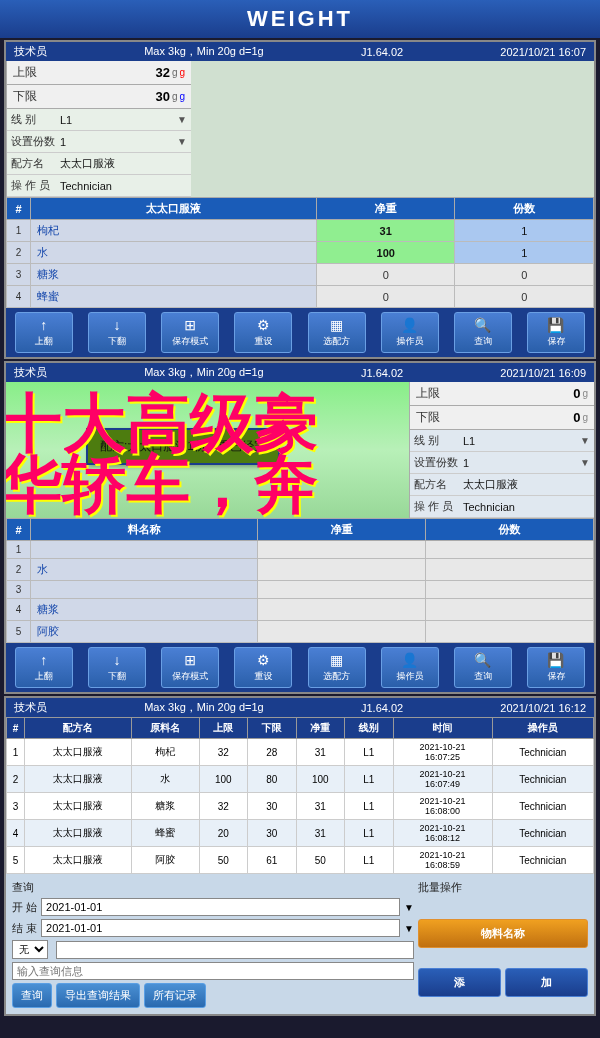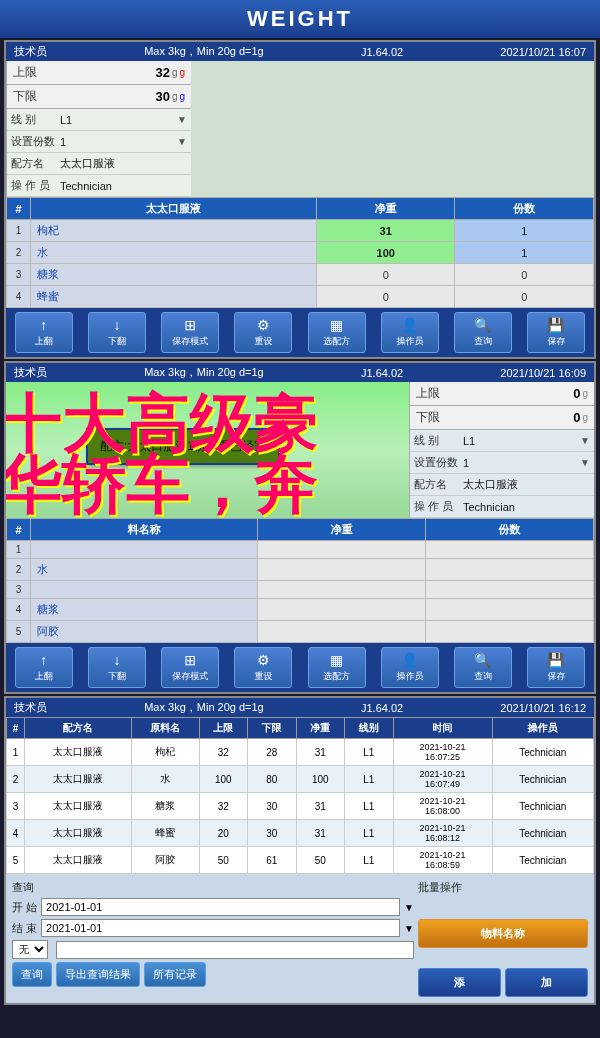--- a/index.html
+++ b/index.html
@@ -724,20 +724,23 @@
         <span class="form-label">结  束</span>
         <input class="form-input" type="text" value="2021-01-01" style="">
         <span style="font-size:10px; cursor:pointer;">▼</span>
       </div>
       <div class="form-row">
         <select class="form-select">
           <option>无</option>
         </select>
         <input class="form-input" type="text" style="flex: 1 1 0%; margin-left: 4px;">
       </div>
+      <div class="search-input-row">
+        <input class="form-input" type="text" placeholder="输入查询信息" style="flex: 1 1 0%;">
+      </div>
       <div class="bottom-buttons-row">
         <button class="btn-blue">查询</button>
         <button class="btn-blue">导出查询结果</button>
         <button class="btn-blue">所有记录</button>
       </div>
     </div>
 
     <div class="query-right">
       <div style="font-size:11px; color:#222; margin-bottom:4px;">批量操作</div>
       <button class="btn-orange">物料名称</button>

